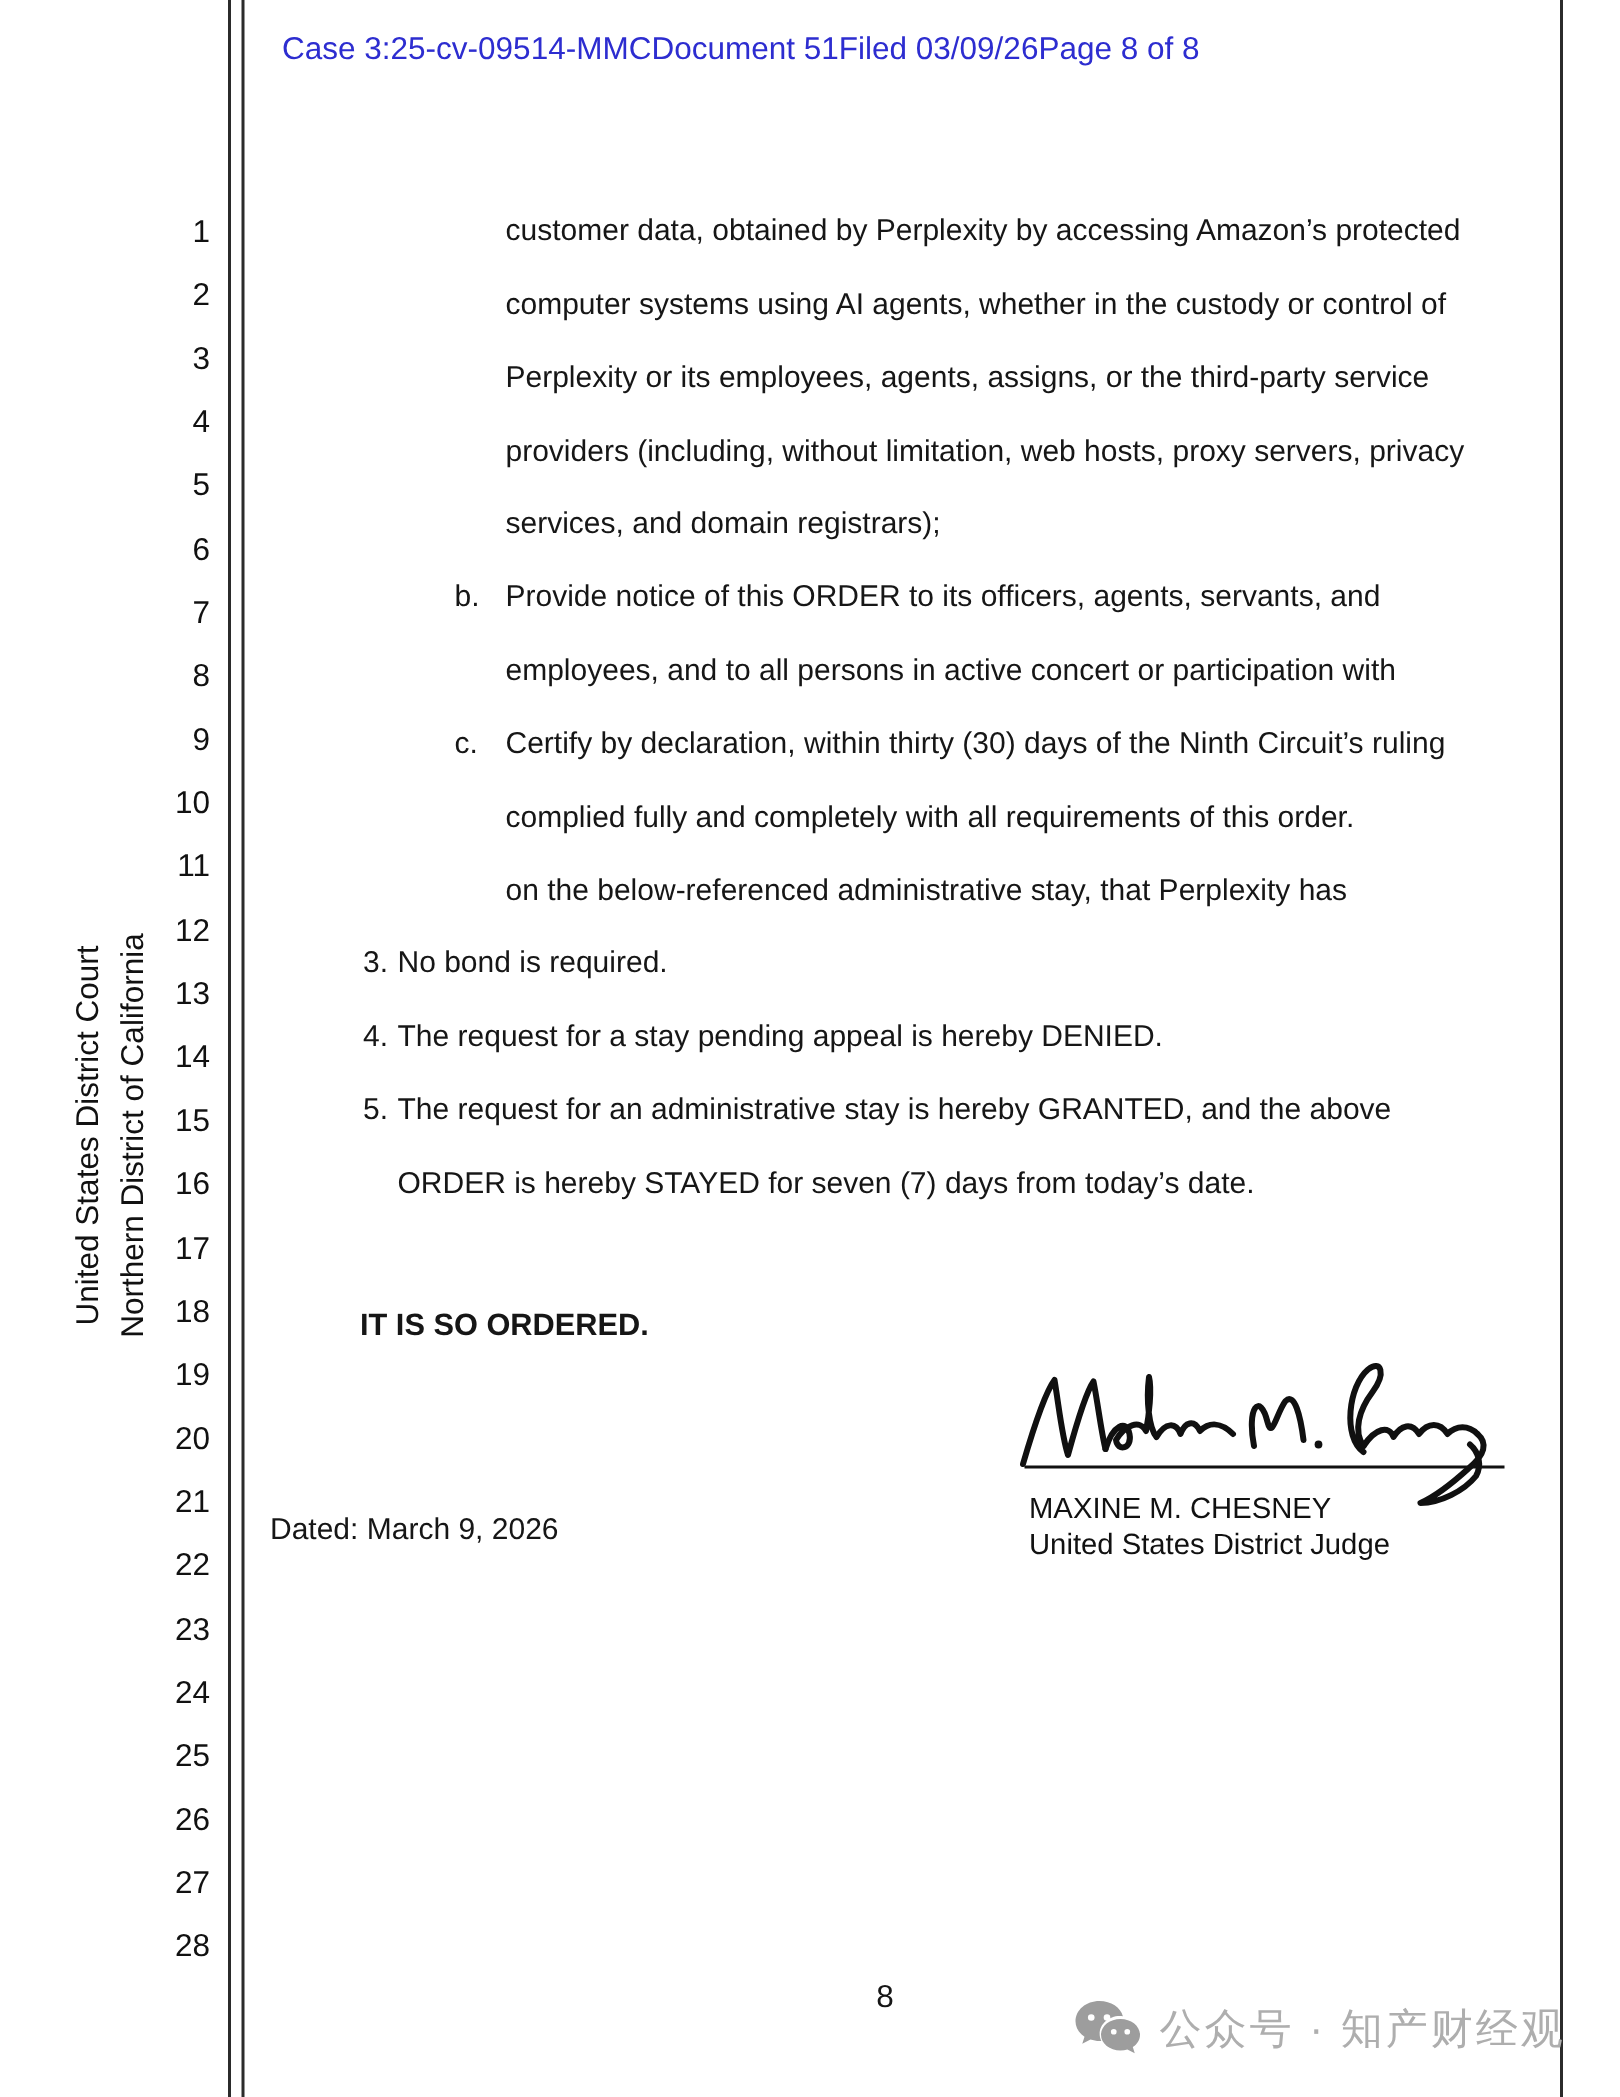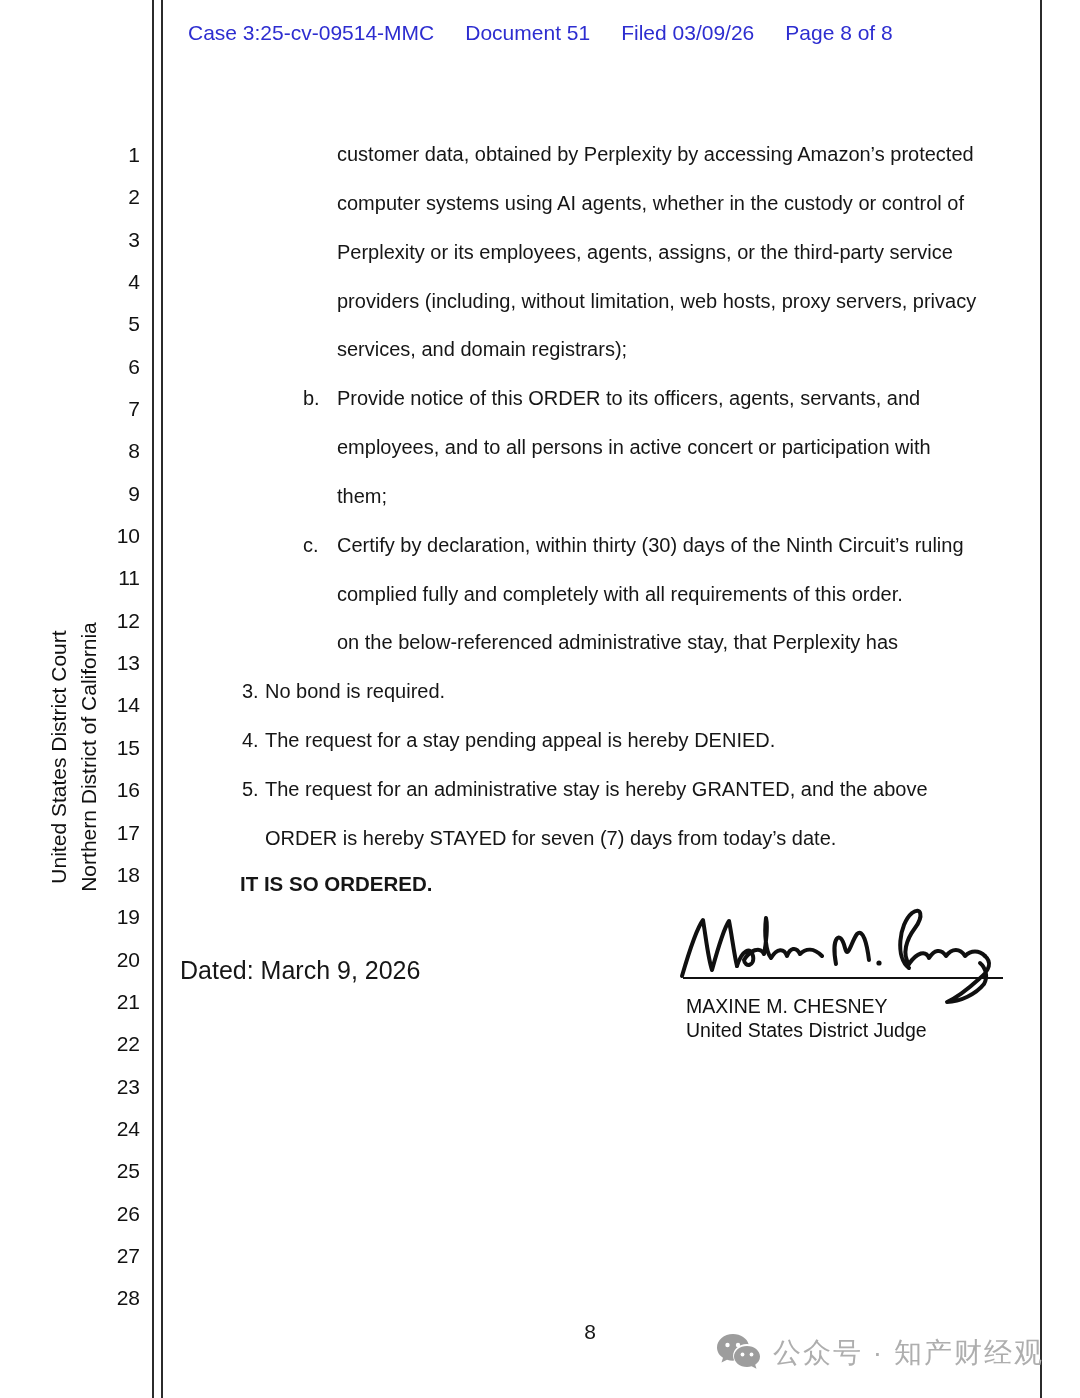--- a/index.html
+++ b/index.html
@@ -6,40 +6,40 @@
   #page{
     position:relative;width:1080px;height:1398px;background:#ffffff;
     font-family:"Liberation Sans","DejaVu Sans",sans-serif;color:#161616;
     overflow:hidden;
   }
   
   .gutter-rails{position:absolute;left:152px;top:0;height:1398px;width:7px;
     border-left:2px solid #2b2b2b;border-right:2px solid #2b2b2b;}
   .right-border{position:absolute;left:1040px;top:0;width:2px;height:1398px;background:#2b2b2b;}
   
-  .ecf-header{position:absolute;left:188px;top:21px;display:flex;gap:31px;
+  .ecf-header{position:absolute;left:188px;top:21px;display:flex;
     font-size:21px;white-space:nowrap;}
   
   .line-numbers{position:absolute;left:0;top:134px;width:140px;text-align:right;
     font-size:21px;color:#111;}
   .line-numbers div{height:42.35px;line-height:42.35px;}
   
   .court-vertical{position:absolute;left:74px;top:757px;
     transform:translate(-50%,-50%) rotate(-90deg);transform-origin:center;
     white-space:nowrap;text-align:center;font-size:21px;line-height:30px;color:#111;}
   
   .body-lines{position:absolute;left:0;top:131px;width:1040px;font-size:20px;color:#161616;}
   .bodyline{position:relative;height:48.85px;}
   .bodyline span{position:absolute;top:12px;line-height:22px;white-space:nowrap;}
   .lvl-deep .marker{left:303px;}
   .lvl-deep .text{left:337px;}
   .lvl-mid .marker{left:242px;}
   .lvl-mid .text{left:265px;text-align:center;}
   .so-ordered{position:absolute;left:240px;top:872px;font-size:20.5px;font-weight:bold;}
-  .dated{position:absolute;left:180px;top:956px;font-size:25px;}
+  .dated{position:absolute;left:180px;top:1009px;font-size:20px;}
   
   .sig-svg{position:absolute;left:676px;top:906px;}
   .sig-line{position:absolute;left:683px;top:977px;width:320px;height:2px;background:#111;}
   .sig-name{position:absolute;left:686px;top:982px;font-size:19.5px;line-height:24px;color:#111;margin-top:12px;}
   
   .page-number{position:absolute;left:560px;top:1320px;width:60px;text-align:center;font-size:21px;}
   .watermark{position:absolute;left:716px;top:1332px;display:flex;align-items:flex-end;white-space:nowrap;}
   .watermark-text{font-size:28px;letter-spacing:2px;margin-left:10px;
     font-family:"Liberation Sans","DejaVu Sans",sans-serif;}
 </style>
@@ -111,23 +111,20 @@
         <span class="text">services, and domain registrars);</span>
       </div>
       <div class="bodyline lvl-deep">
         <span class="marker">b.</span>
         <span class="text">Provide notice of this ORDER to its officers, agents, servants, and</span>
       </div>
       <div class="bodyline lvl-deep">
         <span class="text">employees, and to all persons in active concert or participation with</span>
       </div>
       <div class="bodyline lvl-deep">
-        <span class="text">them;</span>
-      </div>
-      <div class="bodyline lvl-deep">
         <span class="marker">c.</span>
         <span class="text">Certify by declaration, within thirty (30) days of the Ninth Circuit’s ruling</span>
       </div>
       <div class="bodyline lvl-deep">
         <span class="text">complied fully and completely with all requirements of this order.</span>
       </div>
       <div class="bodyline lvl-deep">
         <span class="text">on the below-referenced administrative stay, that Perplexity has</span>
       </div>
       <div class="bodyline lvl-mid">

